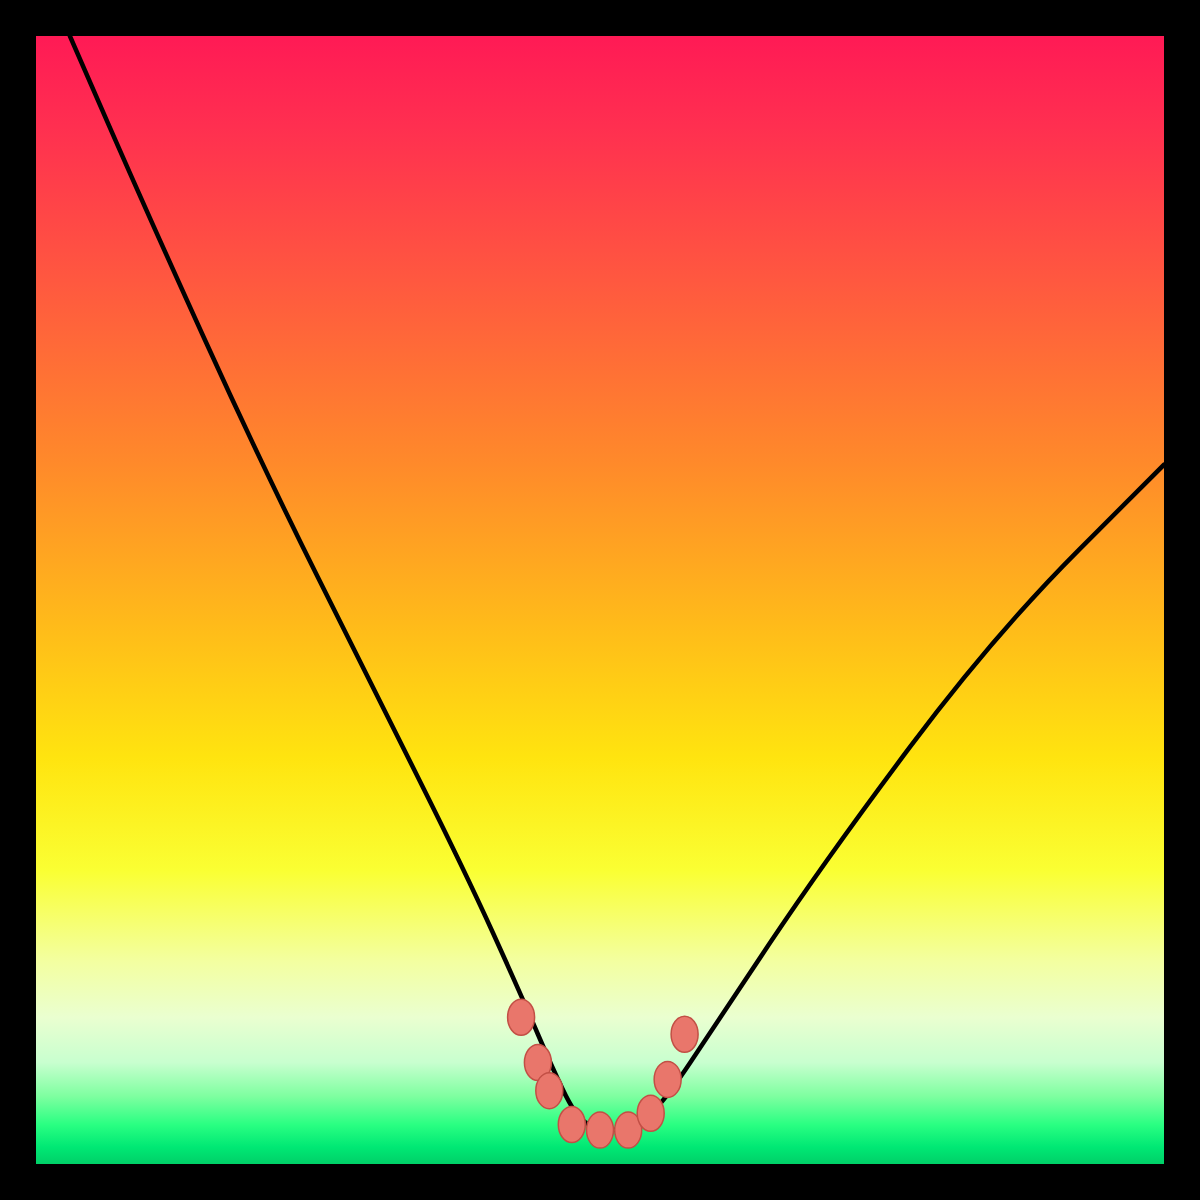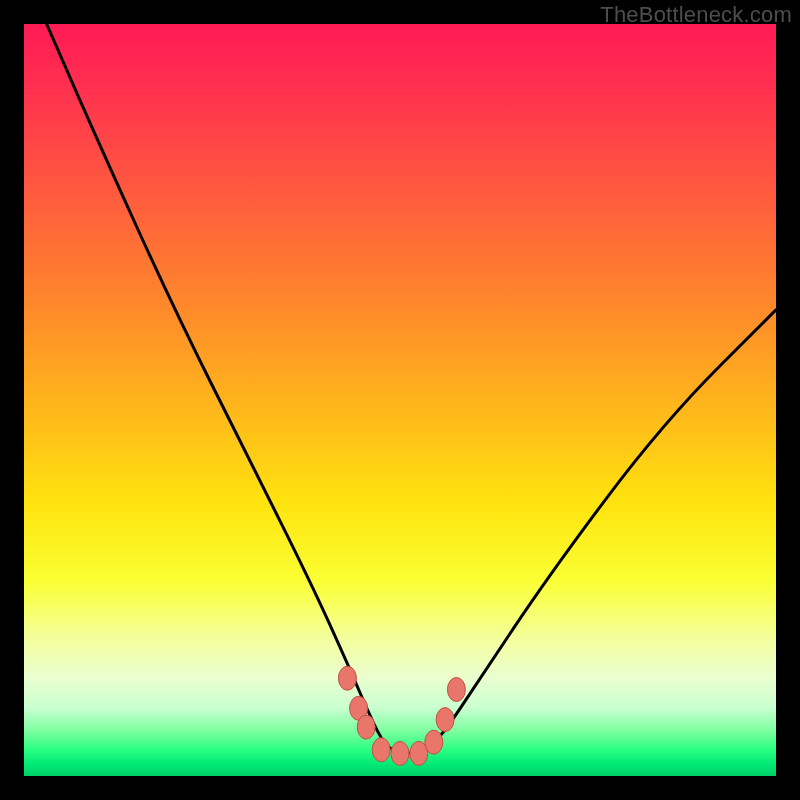--- a/index.html
+++ b/index.html
@@ -80,14 +80,13 @@
         <ellipse cx="342.2" cy="703.1" rx="9" ry="12" fill="#e9766b" stroke="#c24f45" stroke-width="1"></ellipse>
         <ellipse cx="357.2" cy="725.7" rx="9" ry="12" fill="#e9766b" stroke="#c24f45" stroke-width="1"></ellipse>
         <ellipse cx="376.0" cy="729.4" rx="9" ry="12" fill="#e9766b" stroke="#c24f45" stroke-width="1"></ellipse>
         <ellipse cx="394.8" cy="729.4" rx="9" ry="12" fill="#e9766b" stroke="#c24f45" stroke-width="1"></ellipse>
         <ellipse cx="409.8" cy="718.2" rx="9" ry="12" fill="#e9766b" stroke="#c24f45" stroke-width="1"></ellipse>
         <ellipse cx="421.1" cy="695.6" rx="9" ry="12" fill="#e9766b" stroke="#c24f45" stroke-width="1"></ellipse>
         <ellipse cx="432.4" cy="665.5" rx="9" ry="12" fill="#e9766b" stroke="#c24f45" stroke-width="1"></ellipse>
       </g>
   </svg>
 
-  <div class="watermark">TheBottleneck.com</div>
 </div>
 
 </body></html>

